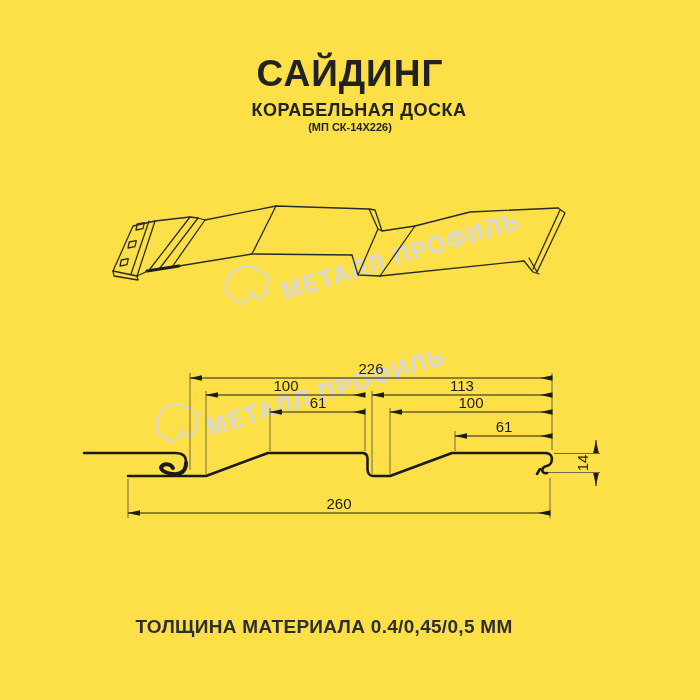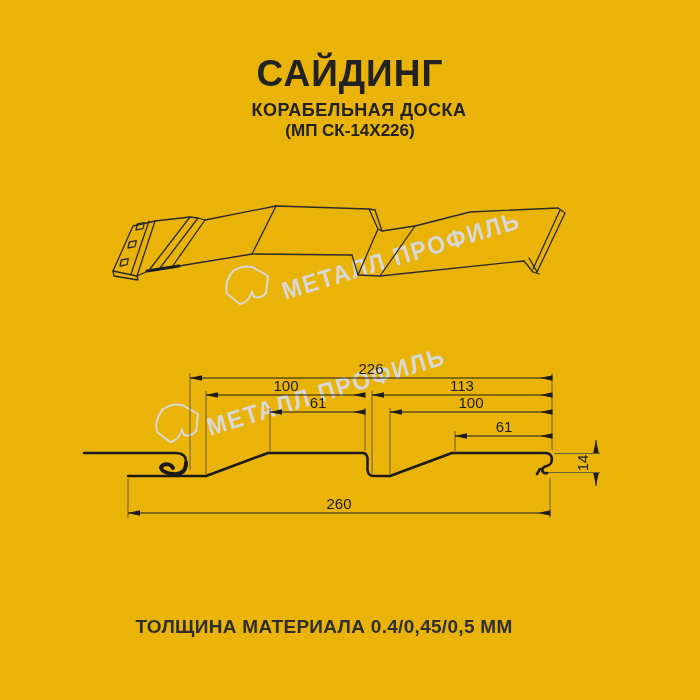--- a/index.html
+++ b/index.html
@@ -1,23 +1,23 @@
 <!DOCTYPE html>
 <html><head>
 <meta charset="utf-8">
 <style>
   html,body{margin:0;padding:0;background:#fff;}
   #canvas{
-    position:relative;width:700px;height:700px;background:#eab308;overflow:hidden;
+    position:relative;width:700px;height:700px;background:#fde047;overflow:hidden;
     font-family:"Liberation Sans", sans-serif;
   }
   .hdr{position:absolute;left:0;width:700px;text-align:center;color:#222;}
   #title{top:55px;font-size:37px;font-weight:800;letter-spacing:1px;line-height:1;}
   #subtitle{top:100px;font-size:18px;font-weight:700;letter-spacing:0.5px;padding-left:9px;}
-  #code{top:121px;font-size:17px;font-weight:700;}
+  #code{top:121px;font-size:11px;font-weight:700;}
   #footer{position:absolute;top:616px;left:0;width:648px;text-align:center;
           font-size:19px;font-weight:600;color:#2e2e2e;letter-spacing:0.3px;}
   svg{position:absolute;left:0;top:0;}
   .wm-text{font-weight:800;font-size:25px;letter-spacing:2px;}
   .dim-label{font-size:15px;fill:#1c1c1c;}
   .line3d{stroke:#2b2b2b;stroke-width:1.3;fill:none;stroke-linejoin:round;stroke-linecap:round;}
   .thick3d{stroke:#1d1d1d;stroke-width:3.2;fill:none;stroke-linecap:round;}
   .profile{stroke:#1b1b1b;stroke-width:2.6;fill:none;stroke-linejoin:round;stroke-linecap:round;}
   .hookline{stroke:#1b1b1b;stroke-width:4;fill:none;stroke-linecap:round;}
   .ext{stroke:#4a4a4a;stroke-width:0.8;fill:none;}

